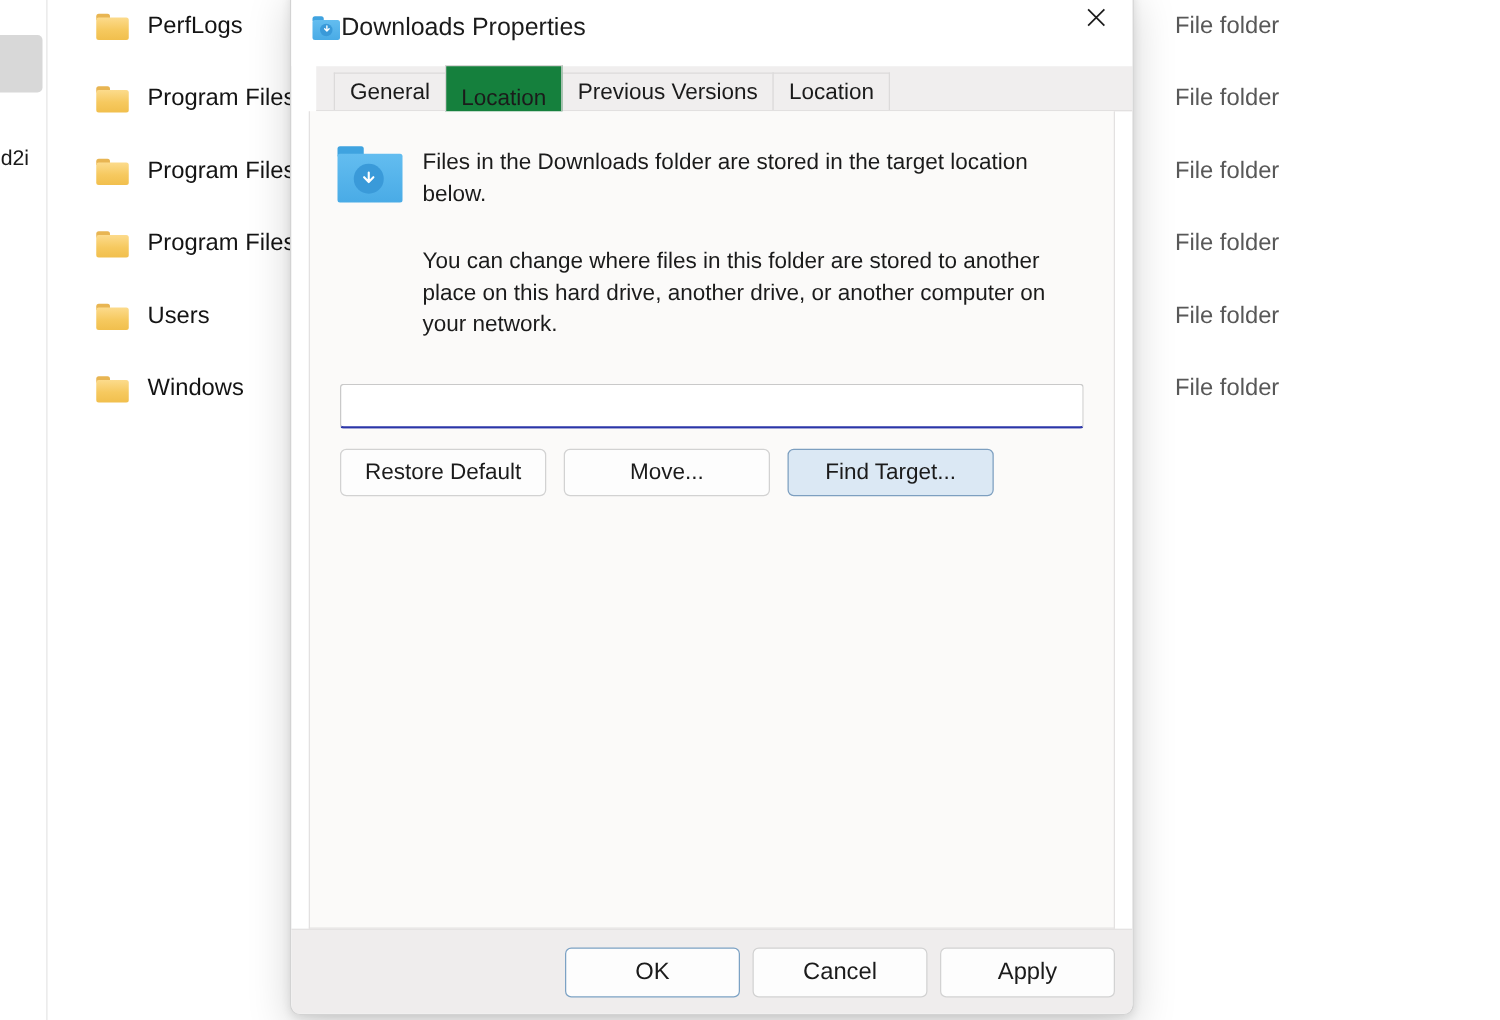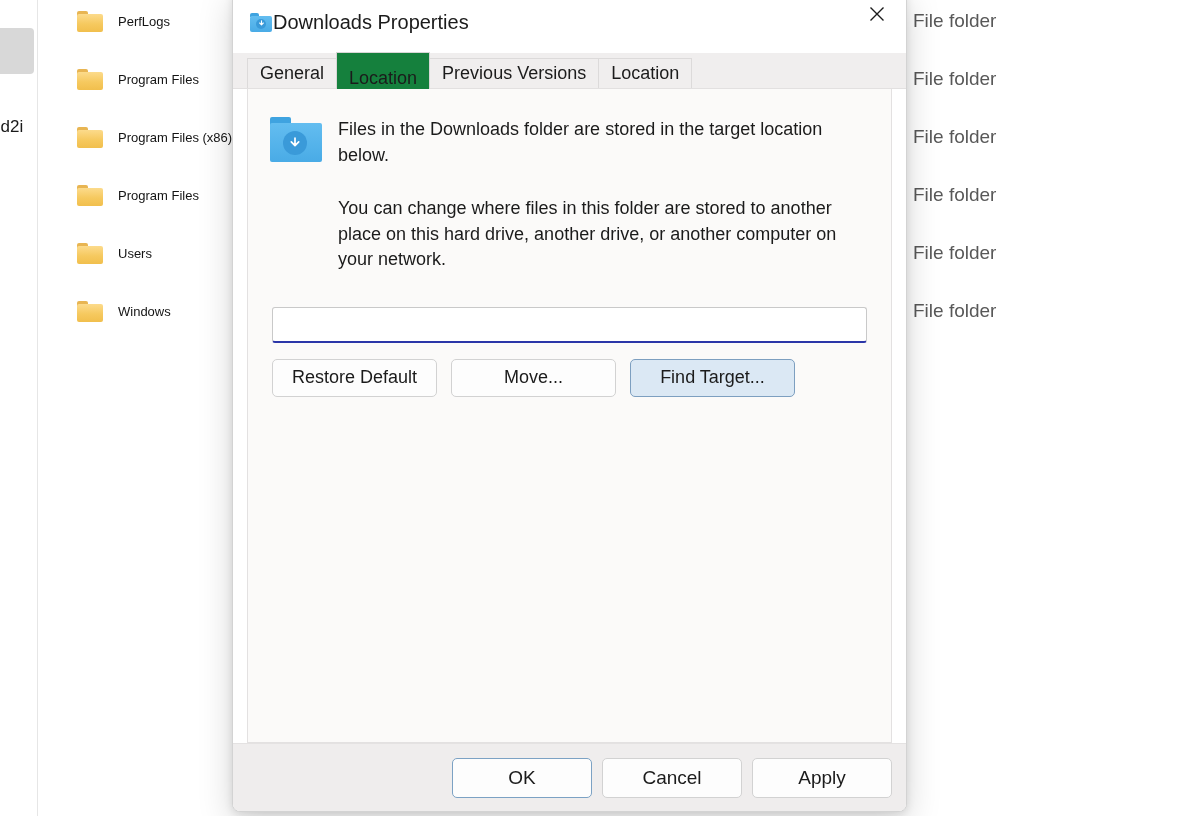--- a/index.html
+++ b/index.html
@@ -78,28 +78,28 @@
   .folder-icon .body-part {
     position: absolute;
     left: 0; top: 3px;
     width: 26px; height: 18px;
     background: linear-gradient(180deg, #fcdb8c 0%, #f6c95f 55%, #f1bf4d 100%);
     border-radius: 2px;
   }
 
   .file-name {
     margin-left: 15px;
-    font-size: 13px;
+    font-size: 19px;
     color: #141414;
     white-space: nowrap;
   }
 
   .file-type {
     position: absolute;
-    left: 874px;
+    left: 901px;
     font-size: 19px;
     color: #585858;
     white-space: nowrap;
   }
 
   
   #dialog {
     position: absolute;
     left: 232px;
     top: -10px;
@@ -180,20 +180,21 @@
 
   #tabstrip {
     position: relative;
     height: 36px;
     flex: 0 0 auto;
     background: #f0eeee;
     display: flex;
     align-items: flex-end;
     padding-left: 14px;
     border-bottom: 1px solid #e2e0e0;
+    margin-left: 20px;
   }
 
   .tab {
     position: relative;
     height: 30px;
     padding: 0 12px;
     display: flex;
     align-items: center;
     font-size: 18px;
     color: #1b1b1b;

